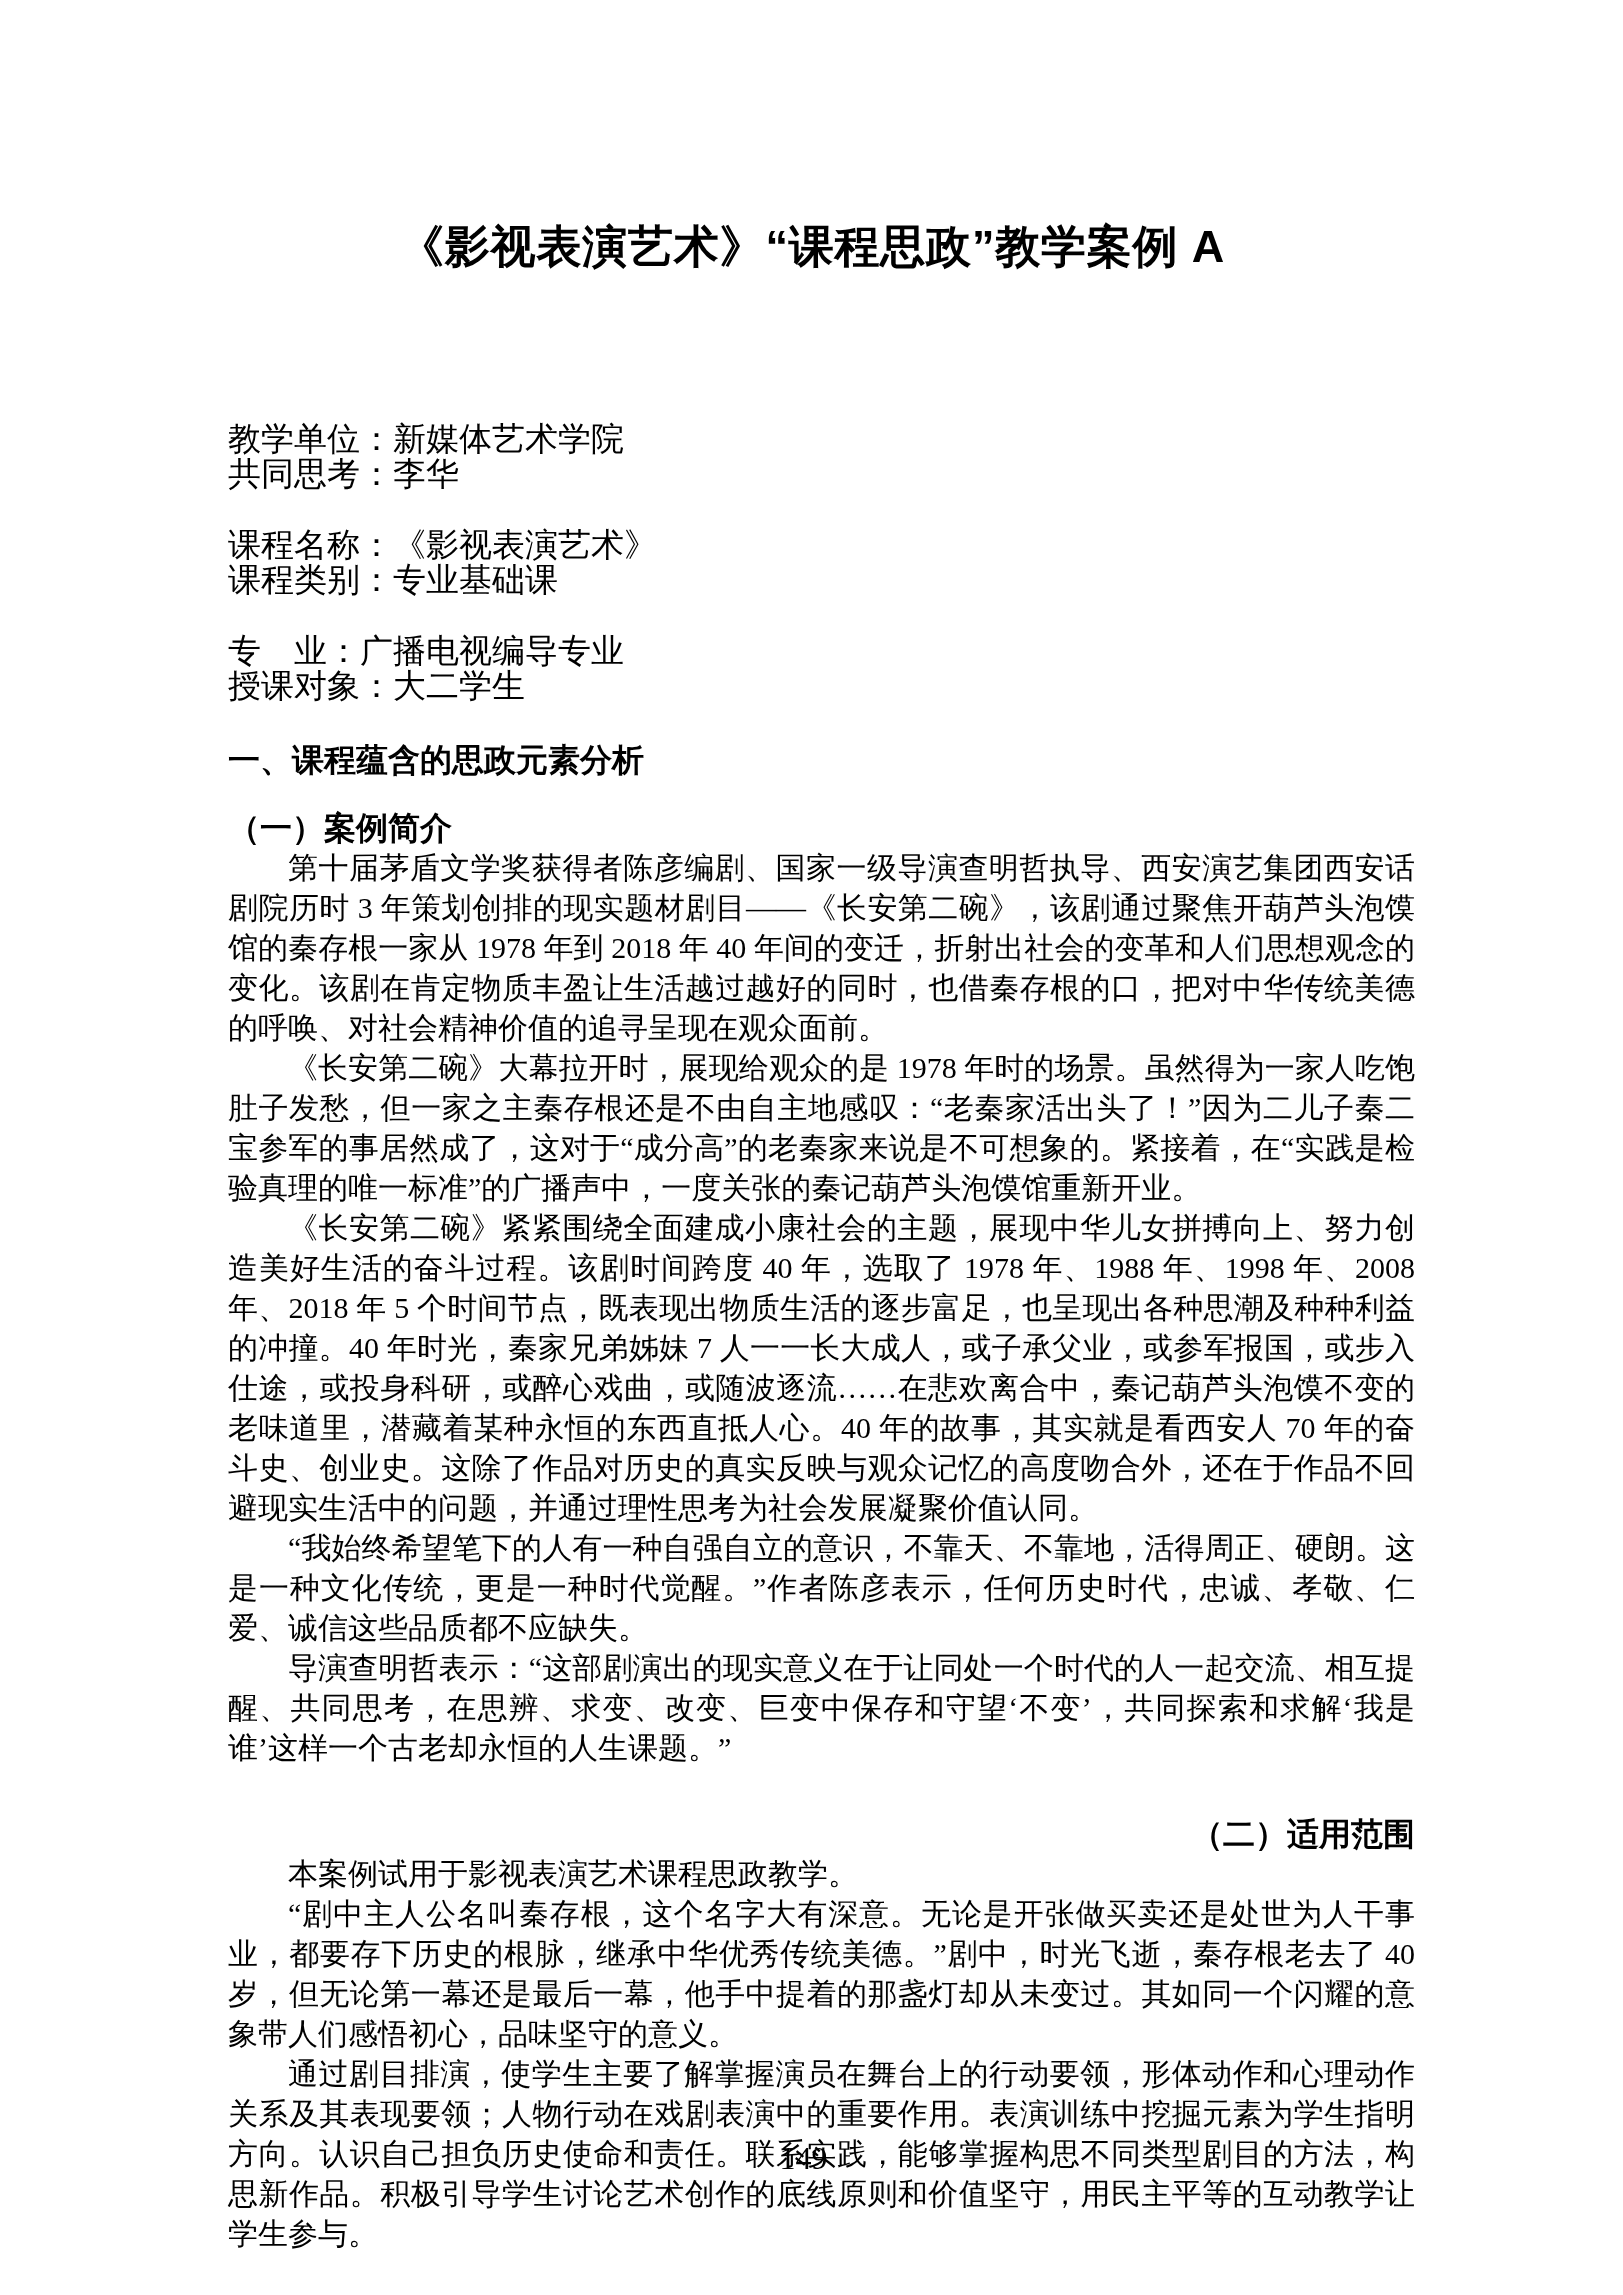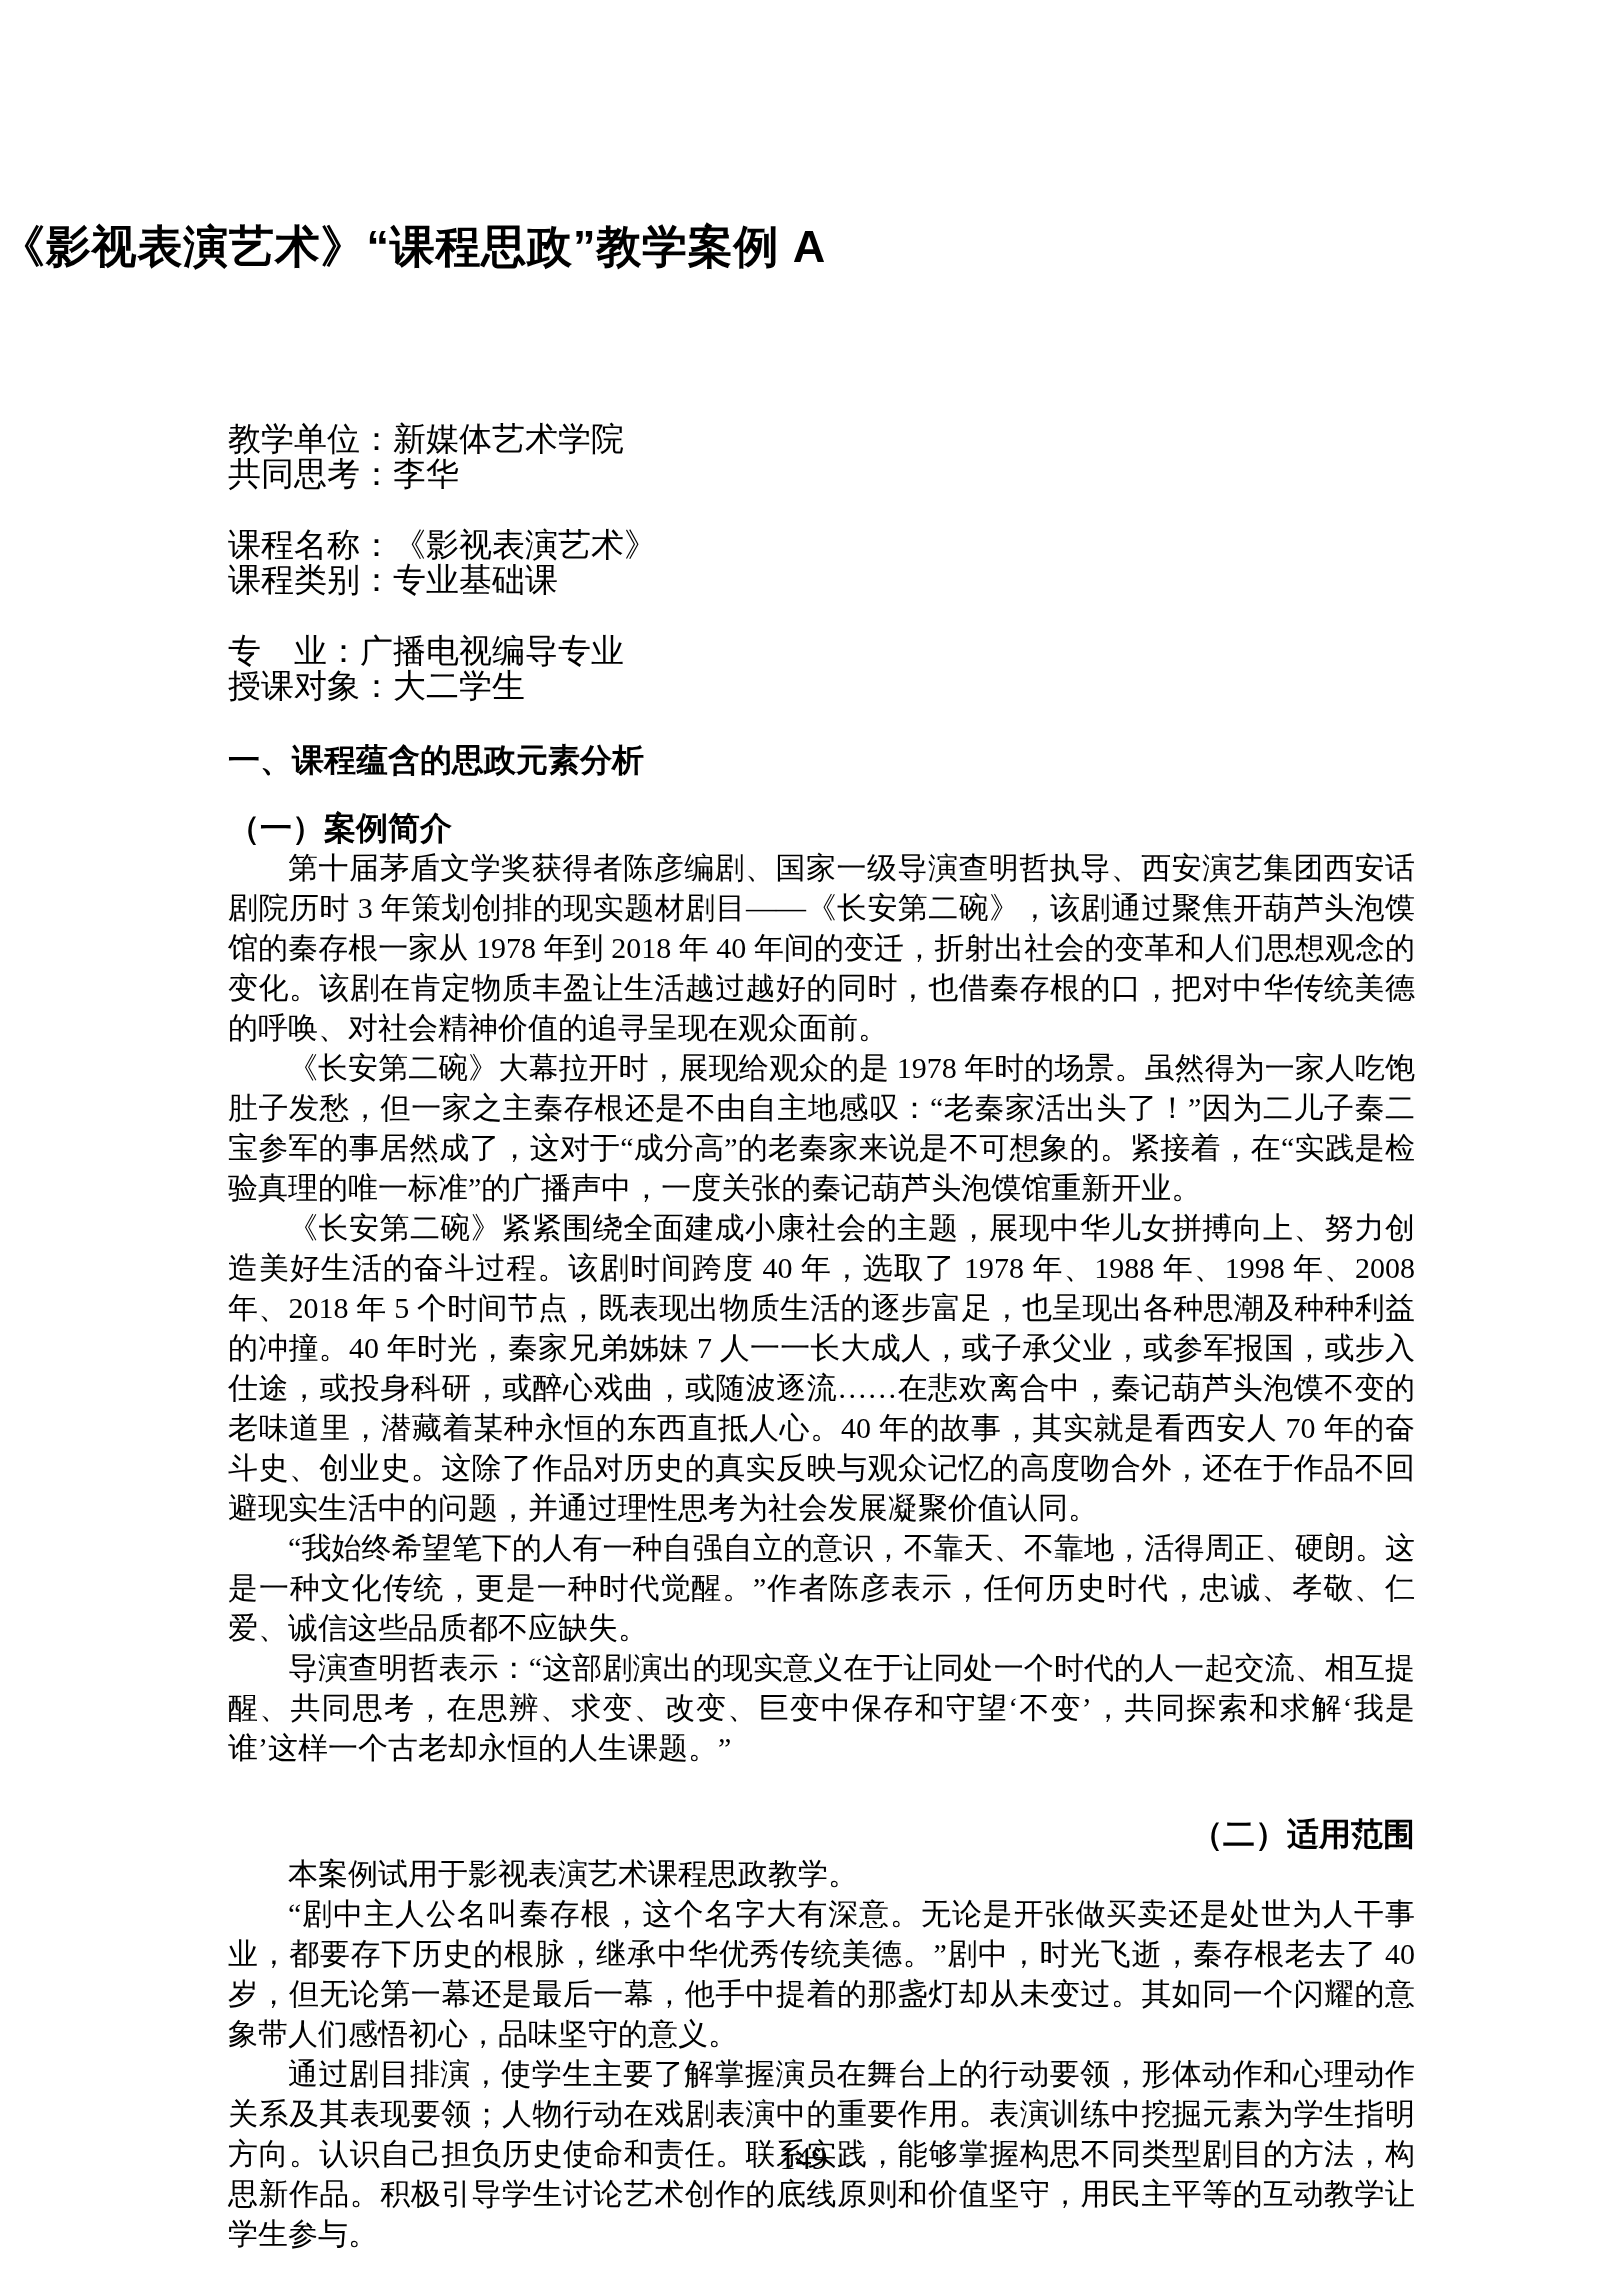--- a/index.html
+++ b/index.html
@@ -8,20 +8,21 @@
     width: 1624px;
     height: 2295px;
     background: #ffffff;
     color: #000000;
     overflow: hidden;
     font-family: "Liberation Serif", serif;
   }
   .doc-title {
     margin: 0;
     padding-top: 222px;
+    text-align: center;
     font-family: "Liberation Sans", sans-serif;
     font-weight: bold;
     font-size: 45px;
     line-height: 49px;
     letter-spacing: 0.8px;
   }
   .content {
     width: 1187px;
     margin-left: 228px;
   }

